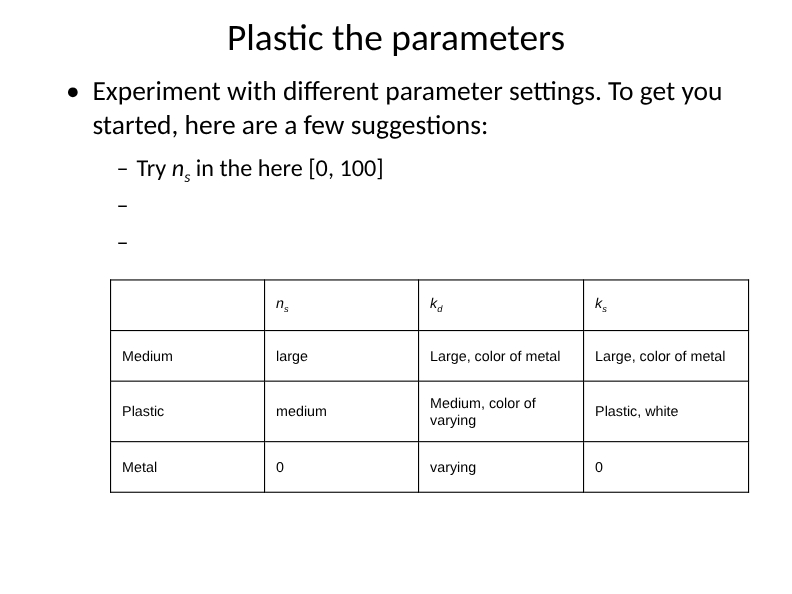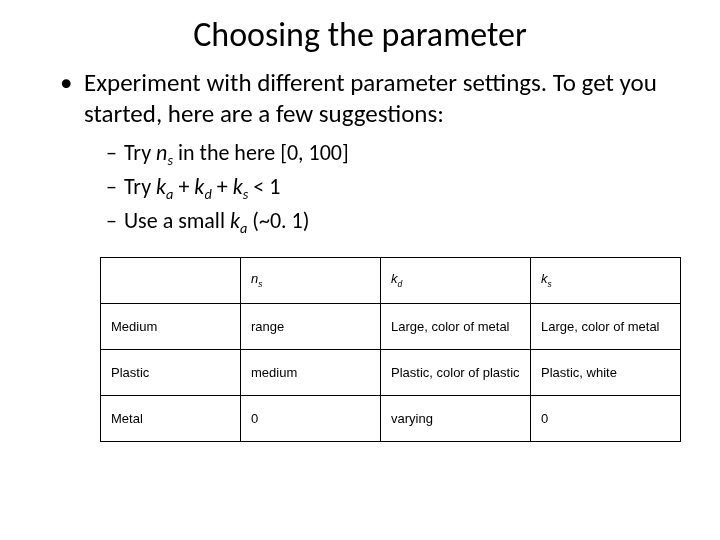--- a/index.html
+++ b/index.html
@@ -61,72 +61,66 @@
   table th sub, table td sub { font-size: 0.65em; vertical-align: sub; font-style: italic; }
   table .hvar { font-style: italic; }
   col.c0 { width: 140px; }
   col.c1 { width: 140px; }
   col.c2 { width: 150px; }
   col.c3 { width: 150px; }
 </style>
 </head>
 <body>
 
-<h1 class="title">Choosing the parameter</h1>
+<h1 class="title">Plastic the parameters</h1>
 
 <div class="bullet-l1">
   <span class="dot">•</span>
   <span>Experiment with different parameter settings. To get you started, here are a few suggestions:</span>
 </div>
 
 <div class="sub-list">
   <div class="sub-item">
     <span class="dash">–</span>
     <span>
       <span>Try </span><span class="it">n</span><sub>s</sub><span> in the here [0, 100]</span>
     </span>
   </div>
   <div class="sub-item">
     <span class="dash">–</span>
-    <span>
-      <span>Try </span><span class="it">k</span><sub>a</sub><span> + </span><span class="it">k</span><sub>d</sub><span> + </span><span class="it">k</span><sub>s</sub><span> &lt; 1</span>
-    </span>
   </div>
   <div class="sub-item">
     <span class="dash">–</span>
-    <span>
-      <span>Use a small </span><span class="it">k</span><sub>a</sub><span> (~0. 1)</span>
-    </span>
   </div>
 </div>
 
 <table>
   <colgroup>
       <col class="c0">
       <col class="c1">
       <col class="c2">
       <col class="c3">
     </colgroup>
   <tbody>
       <tr>
     <th></th>
     <th><span class="hvar">n</span><sub>s</sub></th>
     <th><span class="hvar">k</span><sub>d</sub></th>
     <th><span class="hvar">k</span><sub>s</sub></th>
   </tr>
   <tr>
     <td>Medium</td>
-    <td>range</td>
+    <td>large</td>
     <td>Large, color of metal</td>
     <td>Large, color of metal</td>
   </tr>
   <tr>
     <td>Plastic</td>
     <td>medium</td>
-    <td>Plastic, color of plastic</td>
+    <td>Medium, color of varying</td>
     <td>Plastic, white</td>
   </tr>
   <tr>
     <td>Metal</td>
     <td>0</td>
     <td>varying</td>
     <td>0</td>
   </tr>
 </tbody>
   </table>

